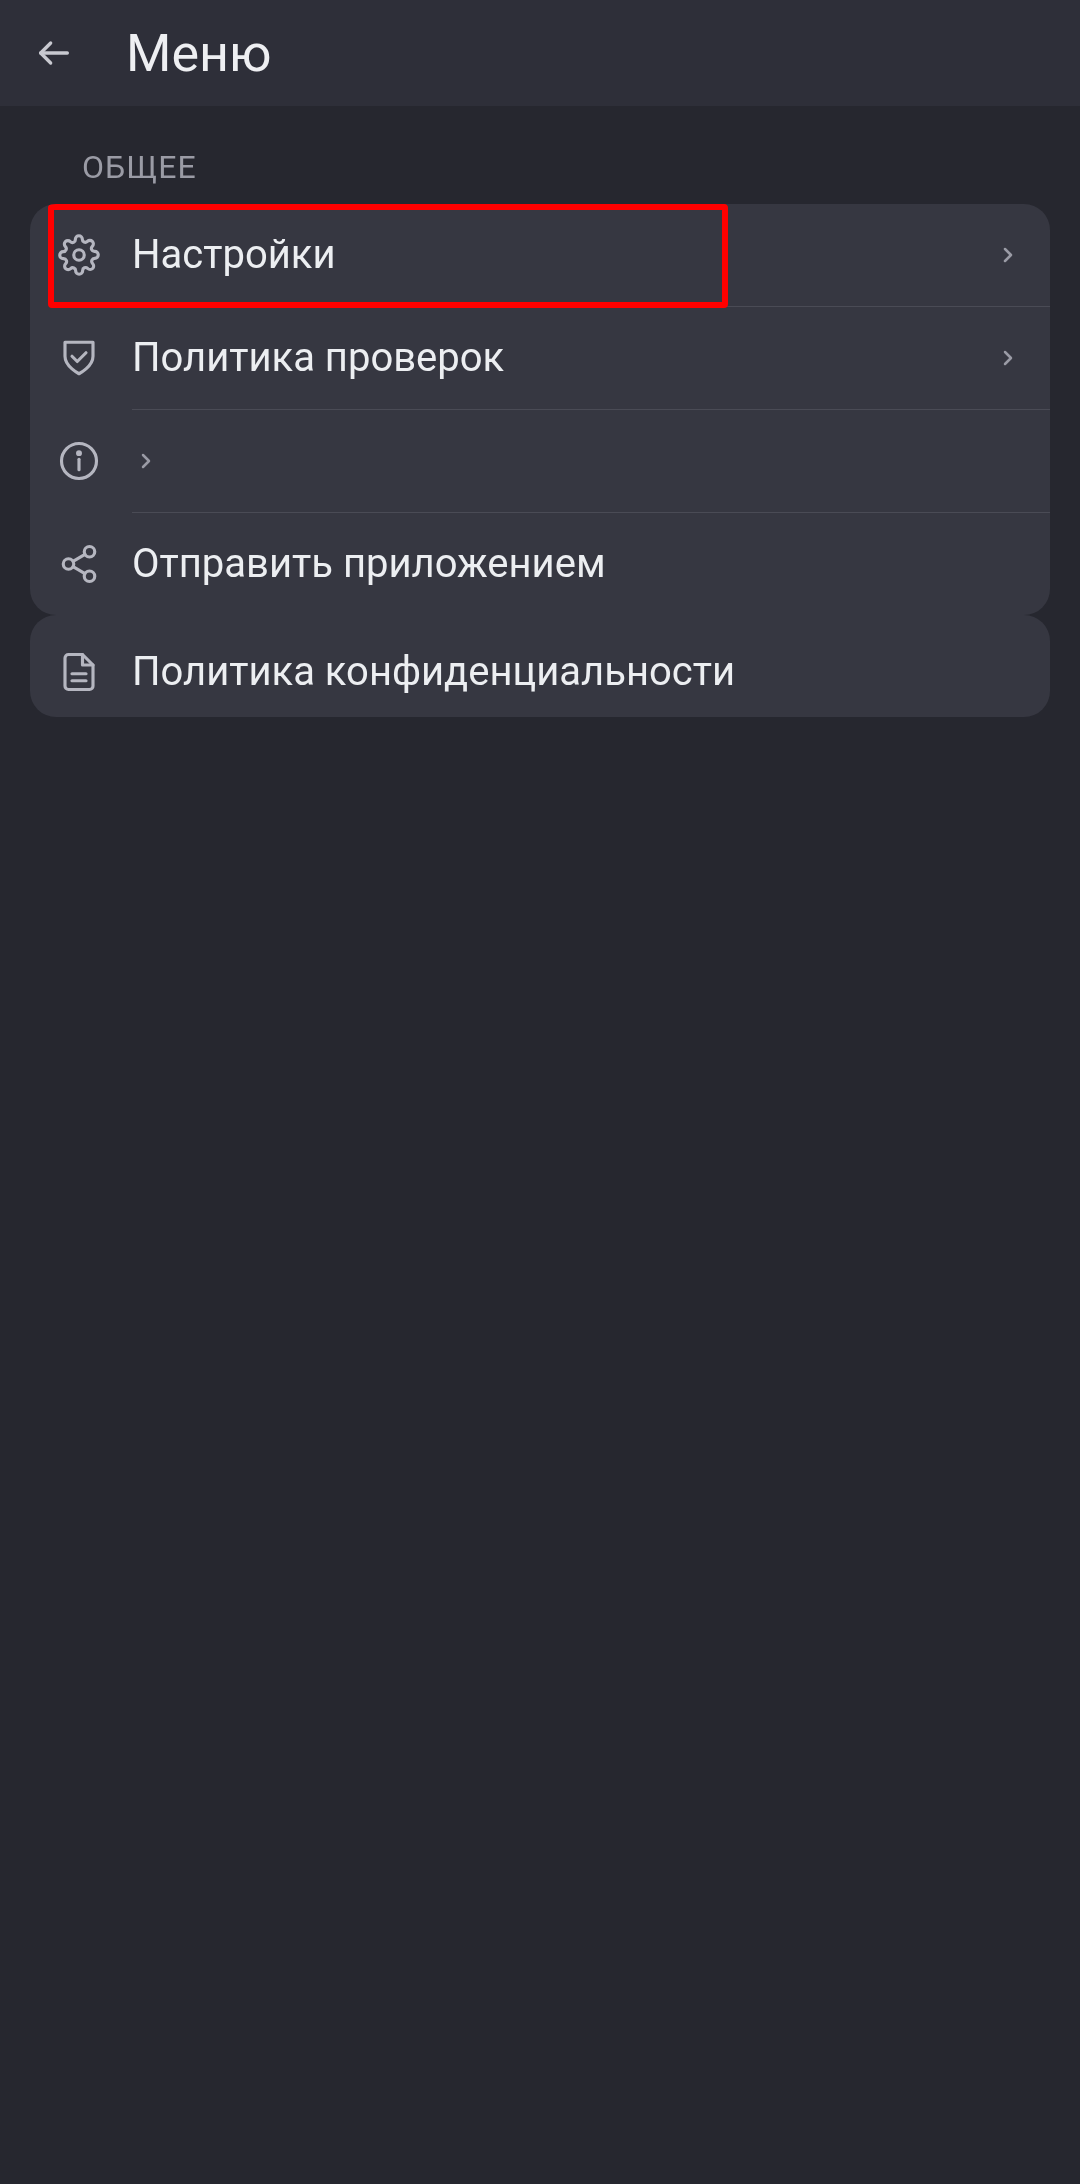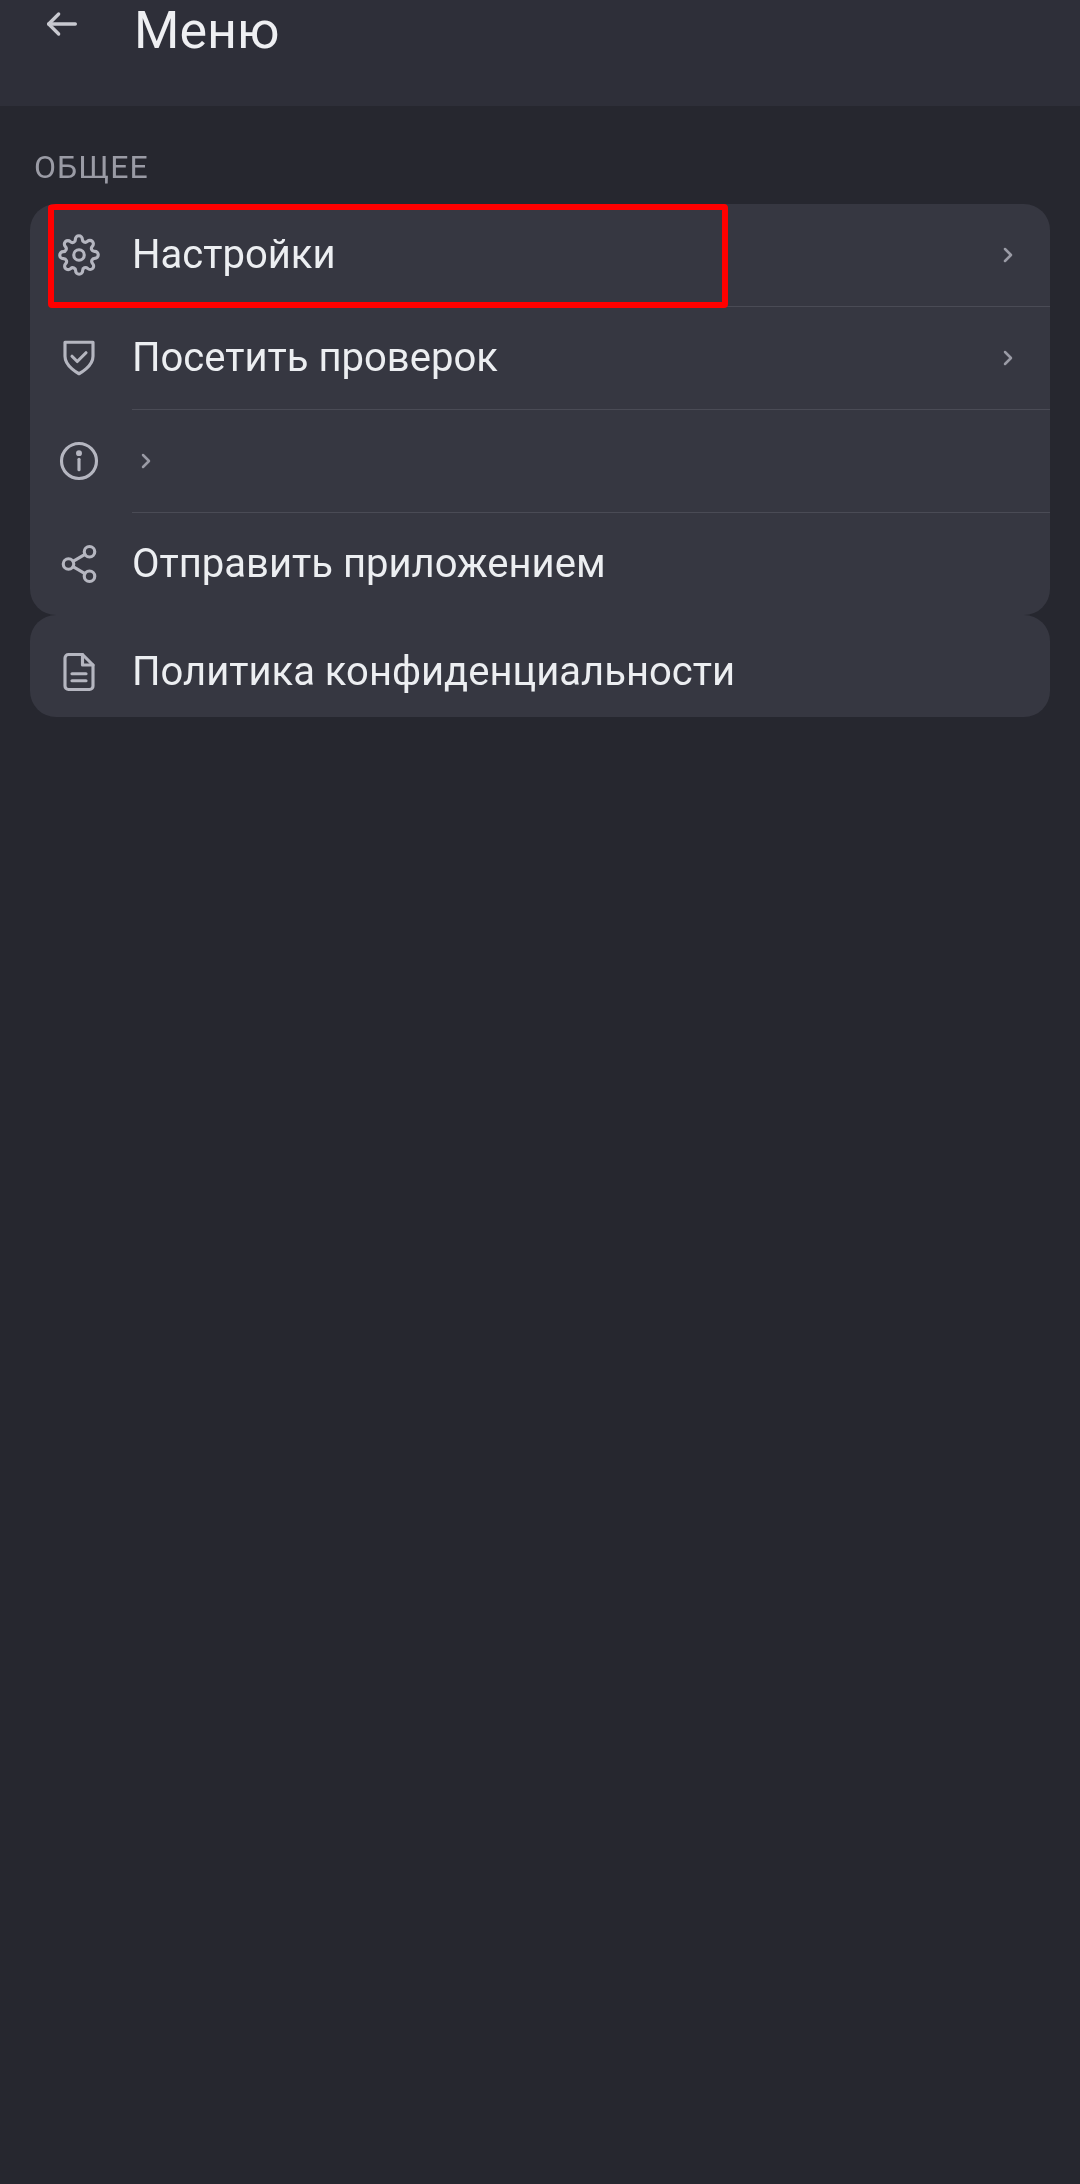--- a/index.html
+++ b/index.html
@@ -10,22 +10,23 @@
   html, body {
     width: 1080px;
     height: 2184px;
     background: #26272f;
     font-family: -apple-system, BlinkMacSystemFont, "Segoe UI", Roboto, sans-serif;
     color: #e8e9ec;
     overflow: hidden;
   }
   .header {
     display: flex;
+    align-items: center;
     height: 106px;
-    padding: 0 38px;
+    padding: 0 30px;
     background: #2e2f39;
   }
   .back-btn {
     width: 48px;
     height: 48px;
     display: flex;
     align-items: center;
     justify-content: center;
     margin-right: 48px;
   }
@@ -36,20 +37,21 @@
   }
   .content {
     padding: 0 30px;
   }
   .section-header {
     font-size: 32px;
     color: #9a9ba5;
     letter-spacing: 1px;
     padding: 42px 4px 18px 4px;
     text-transform: uppercase;
+    margin-left: 48px;
   }
   .card {
     background: #363741;
     border-radius: 26px;
     overflow: hidden;
   }
   .list-item {
     display: flex;
     align-items: center;
     min-height: 102px;
@@ -126,21 +128,21 @@
     </div>
     <div class="divider"></div>
 
     <div class="list-item">
       <div class="icon-wrap">
         <svg width="42" height="42" viewBox="0 0 24 24" fill="none" stroke="#b5b6c0" stroke-width="1.8" stroke-linecap="round" stroke-linejoin="round">
           <path d="M12 3 L20 3 L20 11 C20 17 12 21 12 21 C12 21 4 17 4 11 L4 3 Z"></path>
           <polyline points="8 11 11 14 16 9"></polyline>
         </svg>
       </div>
-      <div class="label">Посетить проверок</div>
+      <div class="label">Политика проверок</div>
       <div class="chevron">
         <svg width="24" height="24" viewBox="0 0 24 24" fill="none" stroke="#9a9ba5" stroke-width="2.5" stroke-linecap="round" stroke-linejoin="round">
             <polyline points="9 18 15 12 9 6"></polyline>
           </svg>
       </div>
     </div>
     <div class="divider"></div>
 
     <div class="list-item">
       <div class="icon-wrap">

